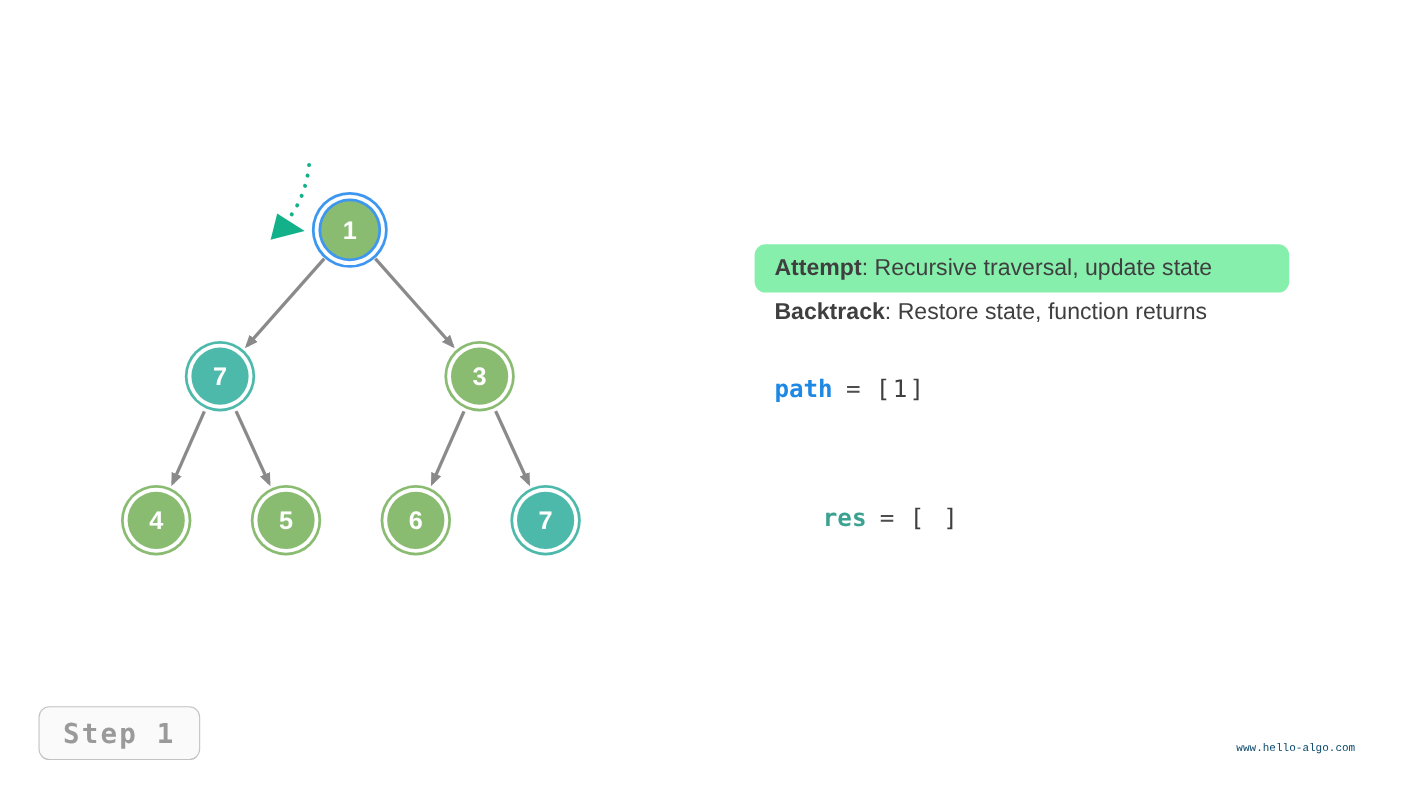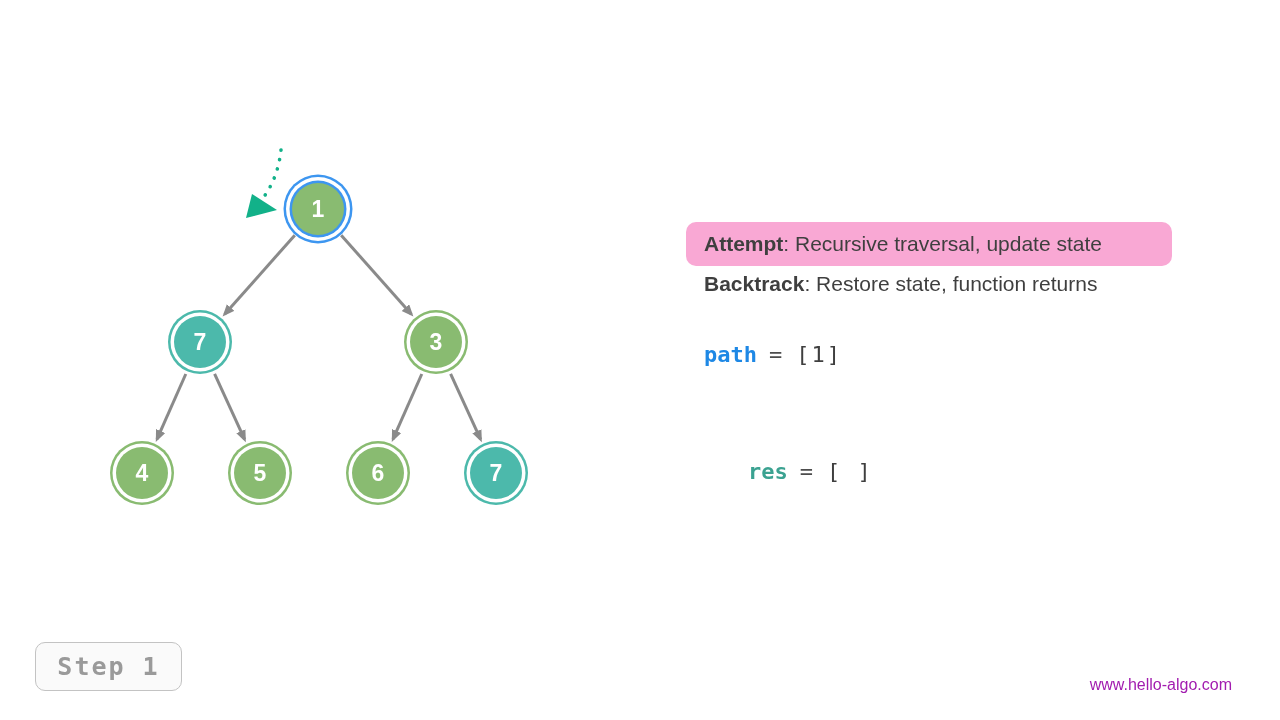--- a/index.html
+++ b/index.html
@@ -24,21 +24,21 @@
   .node.green { background:#89BB71; box-shadow:0 0 0 3.5px #ffffff, 0 0 0 6px #89BB71; }
   .node.teal  { background:#4CB9AB; box-shadow:0 0 0 3.5px #ffffff, 0 0 0 6px #4CB9AB; }
   .node.green.highlighted {
     background:#89BB71;
     box-shadow:0 0 0 2.5px #3D96F0, 0 0 0 6px #ffffff, 0 0 0 8.5px #3D96F0;
   }
 
   
   .attempt-box {
     position:absolute; left:686px; top:222px; width:486px; height:44px;
-    background:#f9a8d4; border-radius:10px;
+    background:#86efac; border-radius:10px;
     display:flex; align-items:center;
   }
   .attempt-box .line-text { padding-left:18px; }
   .panel-line {
     position:absolute; left:704px; height:44px;
     display:flex; 
     font-size:21px; color:#3F3F3F;
   }
   .line-text { font-size:21px; color:#3F3F3F; white-space:pre; }
   .line-text .b { font-weight:bold; }
@@ -60,22 +60,22 @@
     background:#FAFAFA; border:1.5px solid #C3C3C3; border-radius:10px;
     display:flex; align-items:center; justify-content:center;
     font-family:"DejaVu Sans Mono", monospace; font-weight:bold;
     font-size:25px; color:#9A9A9A; letter-spacing:2px;
     box-sizing:border-box;
   }
 
   
   .watermark {
     position:absolute; right:48px; top:676px;
-    font-family:Liberation Sans, sans-serif;
-    font-size:16px; color:#a21caf;
+    font-family:Liberation Mono, monospace;
+    font-size:10px; color:#0c4a6e;
   }
 </style>
 </head>
 <body>
 
 <div class="canvas">
 
   <div class="tree-layer">
 
     <svg class="edges" width="1280" height="720">

